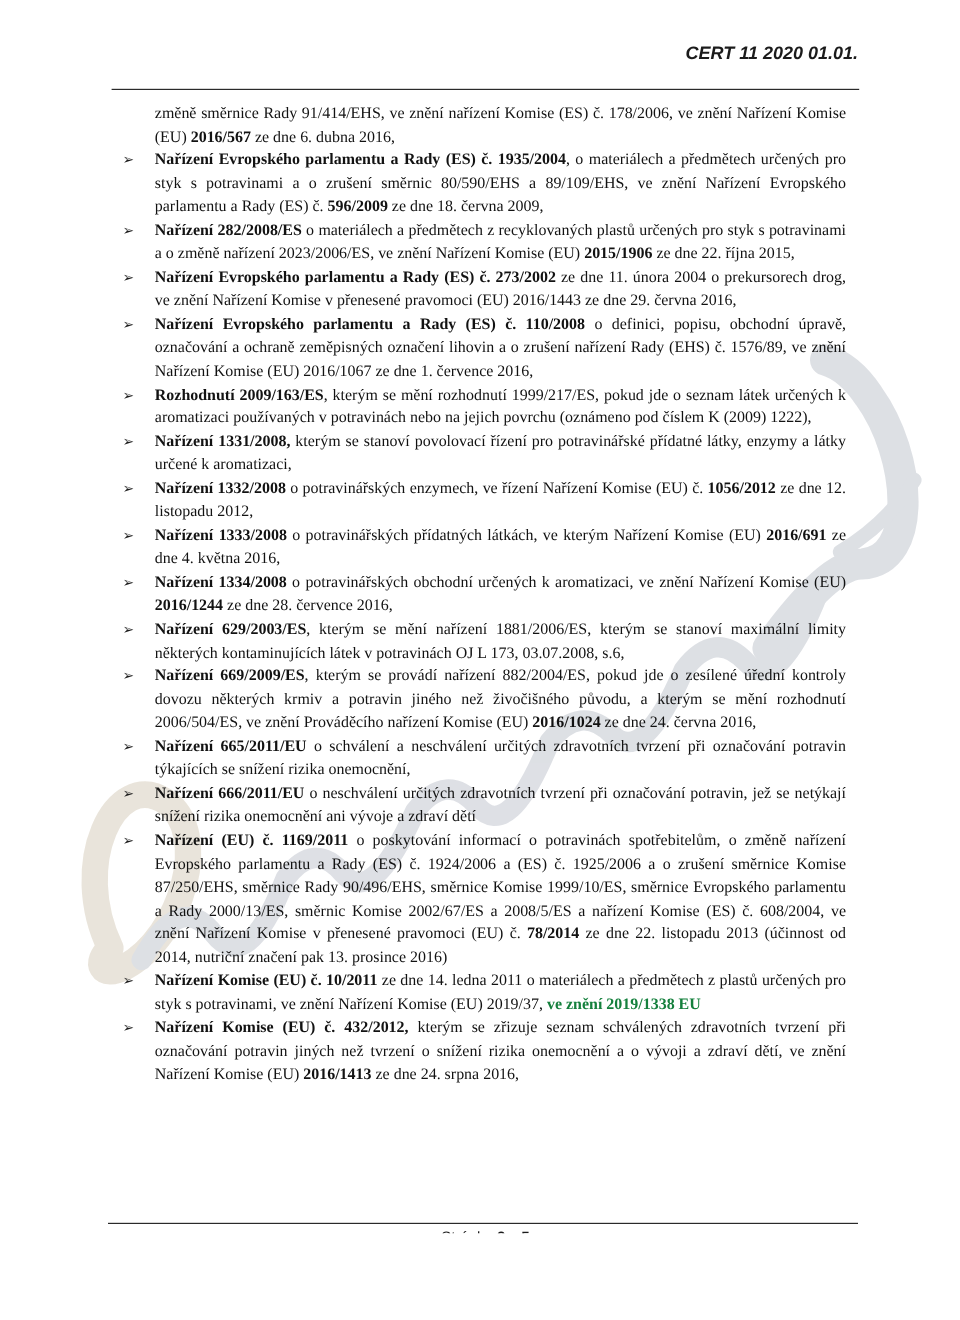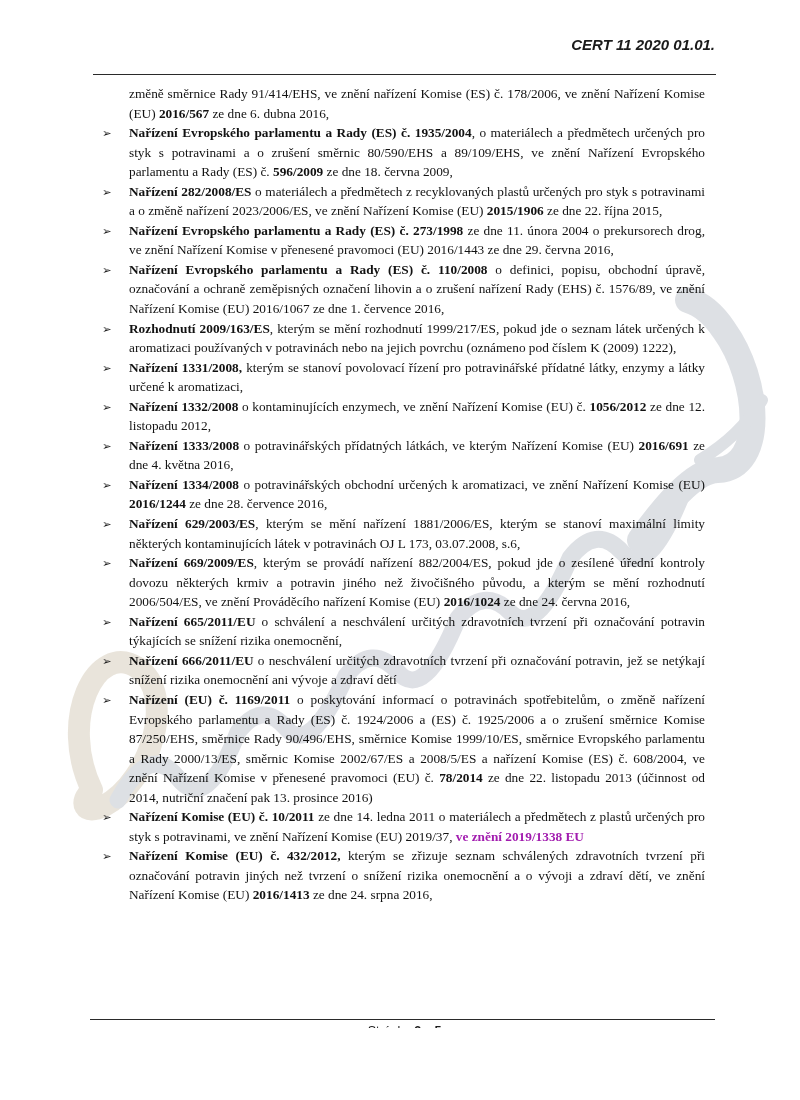--- a/index.html
+++ b/index.html
@@ -60,33 +60,33 @@
     </g>
   </svg>
 
   <div class="header-title">CERT 11 2020 01.01.</div>
   <div class="header-rule"></div>
 
   <div class="content" id="doc-list">
       <div class="item"><span class="seg-n">změně směrnice Rady 91/414/EHS, ve znění nařízení Komise (ES) č. 178/2006, ve znění Nařízení Komise (EU) </span><span class="seg-b">2016/567</span><span class="seg-n"> ze dne 6. dubna 2016,</span></div>
       <div class="item"><span class="marker">➢</span><span class="seg-b">Nařízení Evropského parlamentu a Rady (ES) č. 1935/2004</span><span class="seg-n">, o materiálech a předmětech určených pro styk s potravinami a o zrušení směrnic 80/590/EHS a 89/109/EHS, ve znění Nařízení Evropského parlamentu a Rady (ES) č. </span><span class="seg-b">596/2009</span><span class="seg-n"> ze dne 18. června 2009,</span></div>
       <div class="item"><span class="marker">➢</span><span class="seg-b">Nařízení 282/2008/ES</span><span class="seg-n"> o materiálech a předmětech z recyklovaných plastů určených pro styk s potravinami a o změně nařízení 2023/2006/ES, ve znění Nařízení Komise (EU) </span><span class="seg-b">2015/1906</span><span class="seg-n"> ze dne 22. října 2015,</span></div>
-      <div class="item"><span class="marker">➢</span><span class="seg-b">Nařízení Evropského parlamentu a Rady (ES) č. 273/1998</span><span class="seg-n"> ze dne 11. února 2004 o prekursorech drog, ve znění Nařízení Komise v přenesené pravomoci (EU) 2016/1443 ze dne 29. června 2016,</span></div>
+      <div class="item"><span class="marker">➢</span><span class="seg-b">Nařízení Evropského parlamentu a Rady (ES) č. 273/2002</span><span class="seg-n"> ze dne 11. února 2004 o prekursorech drog, ve znění Nařízení Komise v přenesené pravomoci (EU) 2016/1443 ze dne 29. června 2016,</span></div>
       <div class="item"><span class="marker">➢</span><span class="seg-b">Nařízení Evropského parlamentu a Rady (ES) č. 110/2008</span><span class="seg-n"> o definici, popisu, obchodní úpravě, označování a ochraně zeměpisných označení lihovin a o zrušení nařízení Rady (EHS) č. 1576/89, ve znění Nařízení Komise (EU) 2016/1067 ze dne 1. července 2016,</span></div>
       <div class="item"><span class="marker">➢</span><span class="seg-b">Rozhodnutí 2009/163/ES</span><span class="seg-n">, kterým se mění rozhodnutí 1999/217/ES, pokud jde o seznam látek určených k aromatizaci používaných v potravinách nebo na jejich povrchu (oznámeno pod číslem K (2009) 1222),</span></div>
       <div class="item"><span class="marker">➢</span><span class="seg-b">Nařízení 1331/2008,</span><span class="seg-n"> kterým se stanoví povolovací řízení pro potravinářské přídatné látky, enzymy a látky určené k aromatizaci,</span></div>
-      <div class="item"><span class="marker">➢</span><span class="seg-b">Nařízení 1332/2008</span><span class="seg-n"> o kontaminujících enzymech, ve znění Nařízení Komise (EU) č. </span><span class="seg-b">1056/2012</span><span class="seg-n"> ze dne 12. listopadu 2012,</span></div>
+      <div class="item"><span class="marker">➢</span><span class="seg-b">Nařízení 1332/2008</span><span class="seg-n"> o potravinářských enzymech, ve řízení Nařízení Komise (EU) č. </span><span class="seg-b">1056/2012</span><span class="seg-n"> ze dne 12. listopadu 2012,</span></div>
       <div class="item"><span class="marker">➢</span><span class="seg-b">Nařízení 1333/2008</span><span class="seg-n"> o potravinářských přídatných látkách, ve kterým Nařízení Komise (EU) </span><span class="seg-b">2016/691</span><span class="seg-n"> ze dne 4. května 2016,</span></div>
       <div class="item"><span class="marker">➢</span><span class="seg-b">Nařízení 1334/2008</span><span class="seg-n"> o potravinářských obchodní určených k aromatizaci, ve znění Nařízení Komise (EU) </span><span class="seg-b">2016/1244</span><span class="seg-n"> ze dne 28. července 2016,</span></div>
       <div class="item"><span class="marker">➢</span><span class="seg-b">Nařízení 629/2003/ES</span><span class="seg-n">, kterým se mění nařízení 1881/2006/ES, kterým se stanoví maximální limity některých kontaminujících látek v potravinách OJ L 173, 03.07.2008, s.6,</span></div>
       <div class="item"><span class="marker">➢</span><span class="seg-b">Nařízení 669/2009/ES</span><span class="seg-n">, kterým se provádí nařízení 882/2004/ES, pokud jde o zesílené úřední kontroly dovozu některých krmiv a potravin jiného než živočišného původu, a kterým se mění rozhodnutí 2006/504/ES, ve znění Prováděcího nařízení Komise (EU) </span><span class="seg-b">2016/1024</span><span class="seg-n"> ze dne 24. června 2016,</span></div>
       <div class="item"><span class="marker">➢</span><span class="seg-b">Nařízení 665/2011/EU</span><span class="seg-n"> o schválení a neschválení určitých zdravotních tvrzení při označování potravin týkajících se snížení rizika onemocnění,</span></div>
       <div class="item"><span class="marker">➢</span><span class="seg-b">Nařízení 666/2011/EU</span><span class="seg-n"> o neschválení určitých zdravotních tvrzení při označování potravin, jež se netýkají snížení rizika onemocnění ani vývoje a zdraví dětí</span></div>
       <div class="item"><span class="marker">➢</span><span class="seg-b">Nařízení (EU) č. 1169/2011</span><span class="seg-n">  o poskytování informací o potravinách spotřebitelům, o změně nařízení Evropského parlamentu a Rady (ES) č. 1924/2006 a (ES) č. 1925/2006 a o zrušení směrnice Komise 87/250/EHS, směrnice Rady 90/496/EHS, směrnice Komise 1999/10/ES, směrnice Evropského parlamentu a Rady 2000/13/ES, směrnic Komise 2002/67/ES a 2008/5/ES a nařízení Komise (ES) č. 608/2004, ve znění Nařízení Komise v přenesené pravomoci (EU) č. </span><span class="seg-b">78/2014</span><span class="seg-n"> ze dne 22. listopadu 2013 (účinnost od 2014, nutriční značení pak 13. prosince 2016)</span></div>
-      <div class="item"><span class="marker">➢</span><span class="seg-b">Nařízení Komise (EU) č. 10/2011</span><span class="seg-n"> ze dne 14. ledna 2011 o materiálech a předmětech z plastů určených pro styk s potravinami, ve znění Nařízení Komise (EU) 2019/37, </span><span class="seg-o" style="color: #a21caf;">ve znění 2019/1338 EU</span></div>
+      <div class="item"><span class="marker">➢</span><span class="seg-b">Nařízení Komise (EU) č. 10/2011</span><span class="seg-n"> ze dne 14. ledna 2011 o materiálech a předmětech z plastů určených pro styk s potravinami, ve znění Nařízení Komise (EU) 2019/37, </span><span class="seg-o" style="color: #15803d;">ve znění 2019/1338 EU</span></div>
       <div class="item"><span class="marker">➢</span><span class="seg-b">Nařízení Komise (EU) č. 432/2012,</span><span class="seg-n"> kterým se zřizuje seznam schválených zdravotních tvrzení při označování potravin jiných než tvrzení o snížení rizika onemocnění a o vývoji a zdraví dětí, ve znění Nařízení Komise (EU) </span><span class="seg-b">2016/1413</span><span class="seg-n"> ze dne 24. srpna 2016,</span></div>
     </div>
 
   <div class="footer-rule"></div>
   <div class="footer-text">
     <span>Stránka </span><span class="fb">2</span><span> z </span><span class="fb">5</span>
   </div>
 </div>
 
 </body></html>

